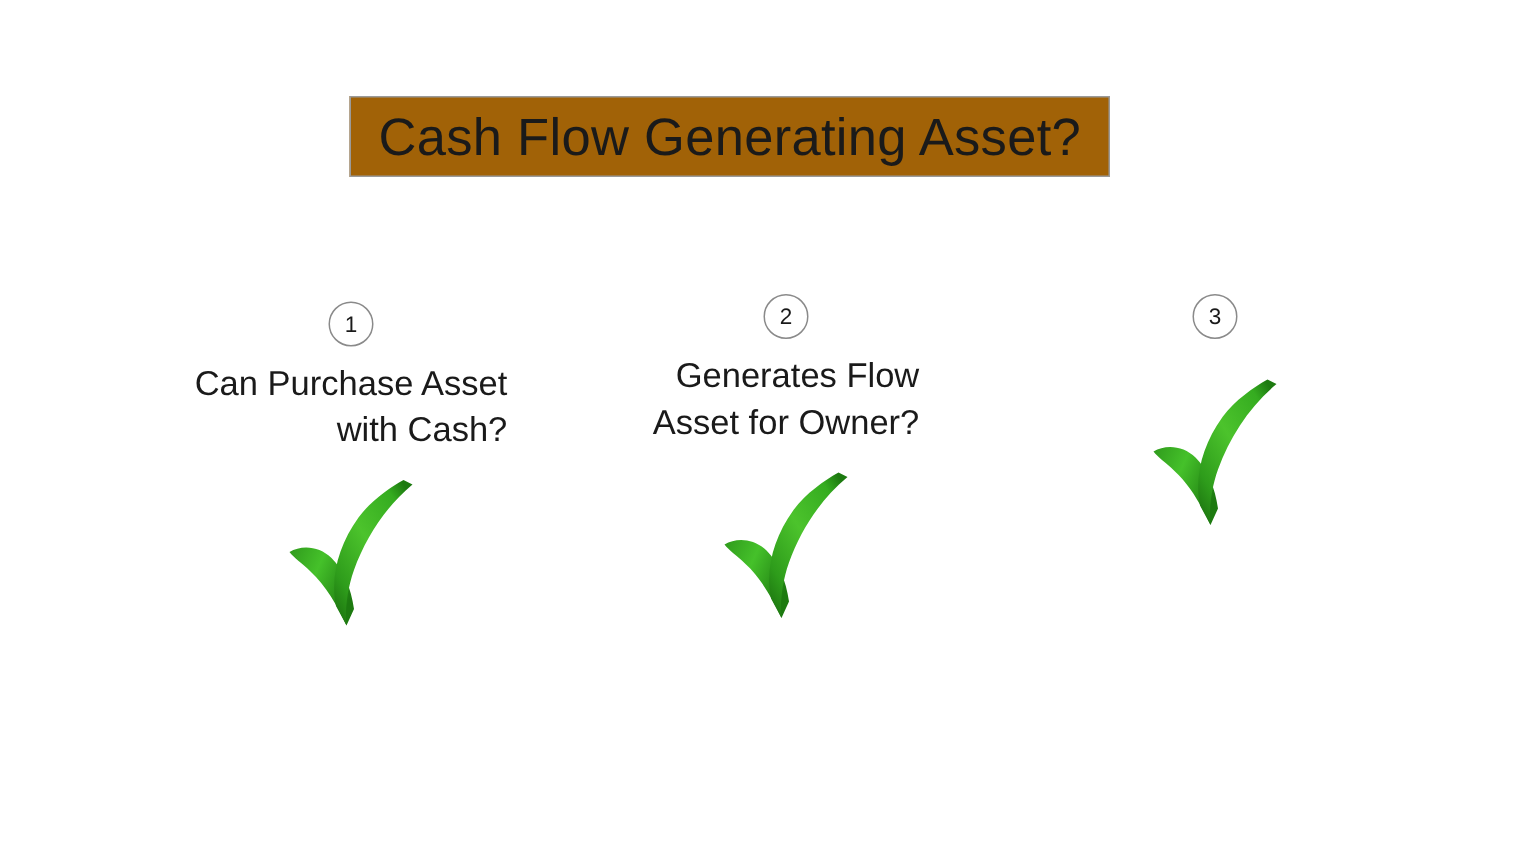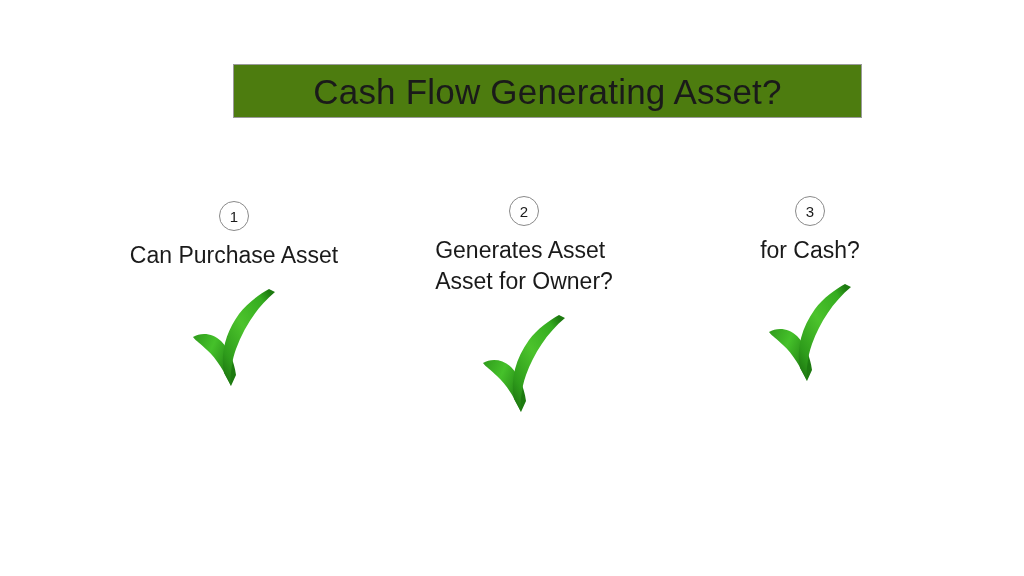--- a/index.html
+++ b/index.html
@@ -14,25 +14,25 @@
     overflow: hidden;
     font-family: "Liberation Sans", sans-serif;
     color: #1a1a1a;
   }
 
   
   .title-box {
     position: absolute;
     left: 233px;
     top: 64px;
-    width: 629px;
+    width: 507px;
     height: 54px;
     box-sizing: border-box;
     border: 1px solid #9a9a9a;
-    background: #4d7c0f;
+    background: #a16207;
     display: flex;
     align-items: center;
     justify-content: center;
   }
   .title-text {
     font-size: 35px;
     font-weight: 400;
     letter-spacing: 0.2px;
     color: #1a1a1a;
     white-space: nowrap;
@@ -76,21 +76,21 @@
     font-size: 15px;
     line-height: 1;
     color: #1a1a1a;
     background: #ffffff;
   }
 
   .step-label {
     margin-top: 9px;
     font-size: 23px;
     line-height: 31px;
-    text-align: left;
+    text-align: right;
     color: #1a1a1a;
     max-width: 260px;
   }
 
   .check-wrap {
     margin-top: 14px;
     width: 100px;
     height: 105px;
     display: flex;
     align-items: flex-start;
@@ -106,20 +106,21 @@
 </div>
 
 <div class="columns">
 
   <div class="column col-1">
     <div class="step-badge">
       <span>1</span>
     </div>
     <div class="step-label">
       <div>Can Purchase Asset</div>
+      <div>with Cash?</div>
     </div>
     <div class="check-wrap">
       <svg width="95" height="102" viewBox="0 0 95 102">
         <defs>
           <linearGradient id="gTail1" x1="0" y1="0" x2="1" y2="0.55">
             <stop offset="0%" stop-color="#2f9a1c"></stop>
             <stop offset="45%" stop-color="#45c12a"></stop>
             <stop offset="100%" stop-color="#1d7a10"></stop>
           </linearGradient>
           <linearGradient id="gStem1" x1="0" y1="1" x2="0.85" y2="0">
@@ -134,21 +135,21 @@
         <path d="M88 7 C70 22 57 42 49 64 C44 78 43 92 44 101 L37 88 C33 68 39 47 52 29 C60 18 73 9 82 4 Z" fill="url(#gStem1)"></path>
       </svg>
     </div>
   </div>
 
   <div class="column col-2">
     <div class="step-badge">
       <span>2</span>
     </div>
     <div class="step-label">
-      <div>Generates Asset</div>
+      <div>Generates Flow</div>
       <div>Asset for Owner?</div>
     </div>
     <div class="check-wrap">
       <svg width="95" height="102" viewBox="0 0 95 102">
         <defs>
           <linearGradient id="gTail2" x1="0" y1="0" x2="1" y2="0.55">
             <stop offset="0%" stop-color="#2f9a1c"></stop>
             <stop offset="45%" stop-color="#45c12a"></stop>
             <stop offset="100%" stop-color="#1d7a10"></stop>
           </linearGradient>
@@ -164,21 +165,20 @@
         <path d="M88 7 C70 22 57 42 49 64 C44 78 43 92 44 101 L37 88 C33 68 39 47 52 29 C60 18 73 9 82 4 Z" fill="url(#gStem2)"></path>
       </svg>
     </div>
   </div>
 
   <div class="column col-3">
     <div class="step-badge">
       <span>3</span>
     </div>
     <div class="step-label">
-      <div>for Cash?</div>
     </div>
     <div class="check-wrap">
       <svg width="95" height="102" viewBox="0 0 95 102">
         <defs>
           <linearGradient id="gTail3" x1="0" y1="0" x2="1" y2="0.55">
             <stop offset="0%" stop-color="#2f9a1c"></stop>
             <stop offset="45%" stop-color="#45c12a"></stop>
             <stop offset="100%" stop-color="#1d7a10"></stop>
           </linearGradient>
           <linearGradient id="gStem3" x1="0" y1="1" x2="0.85" y2="0">

